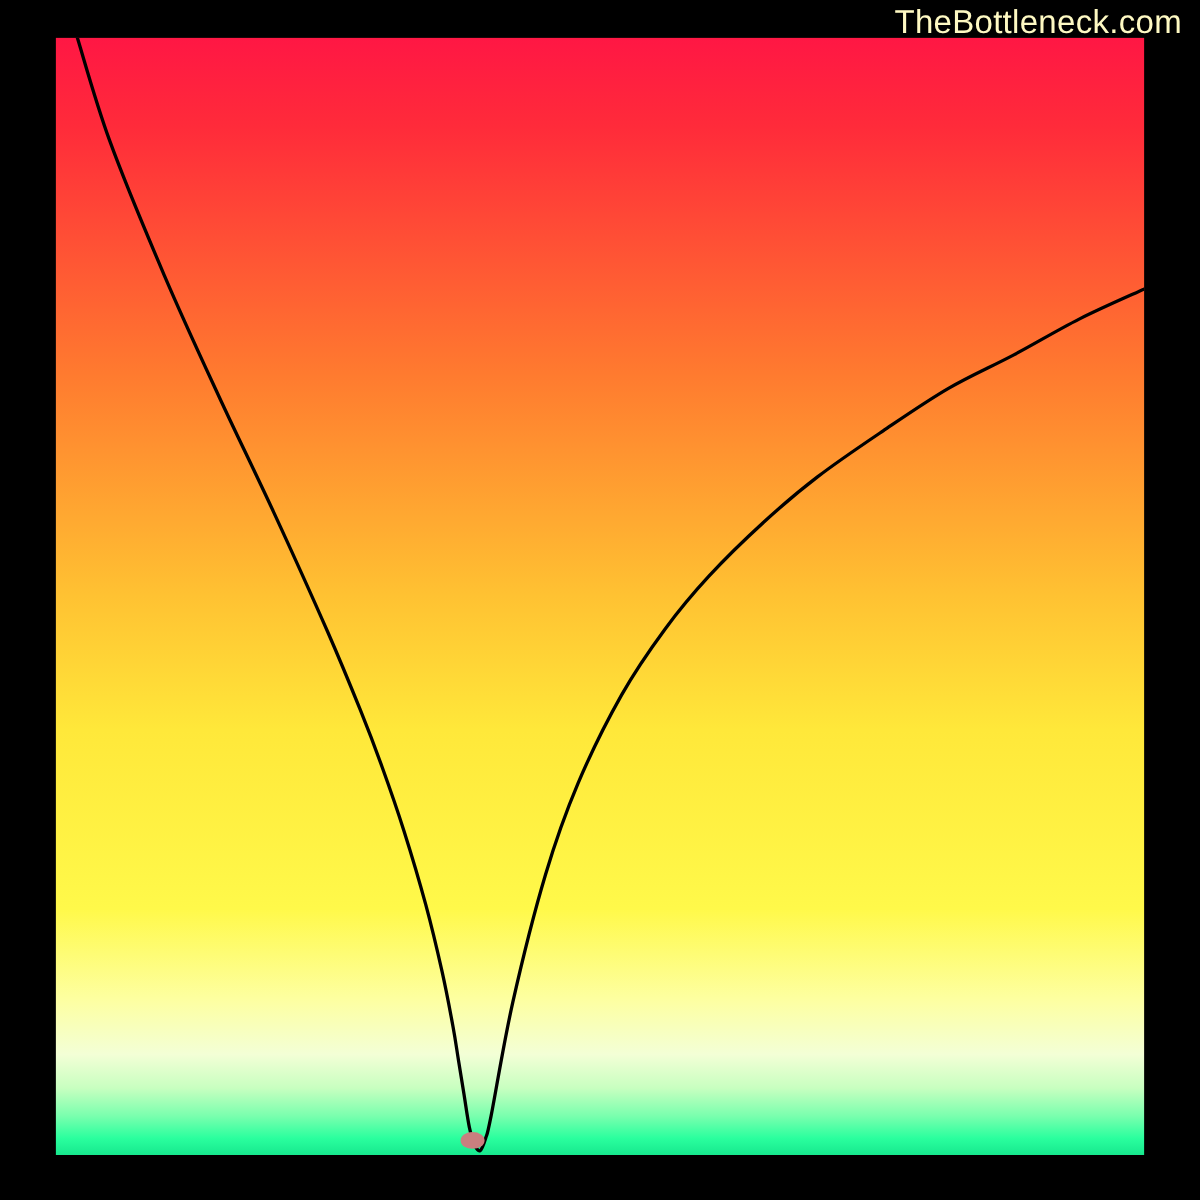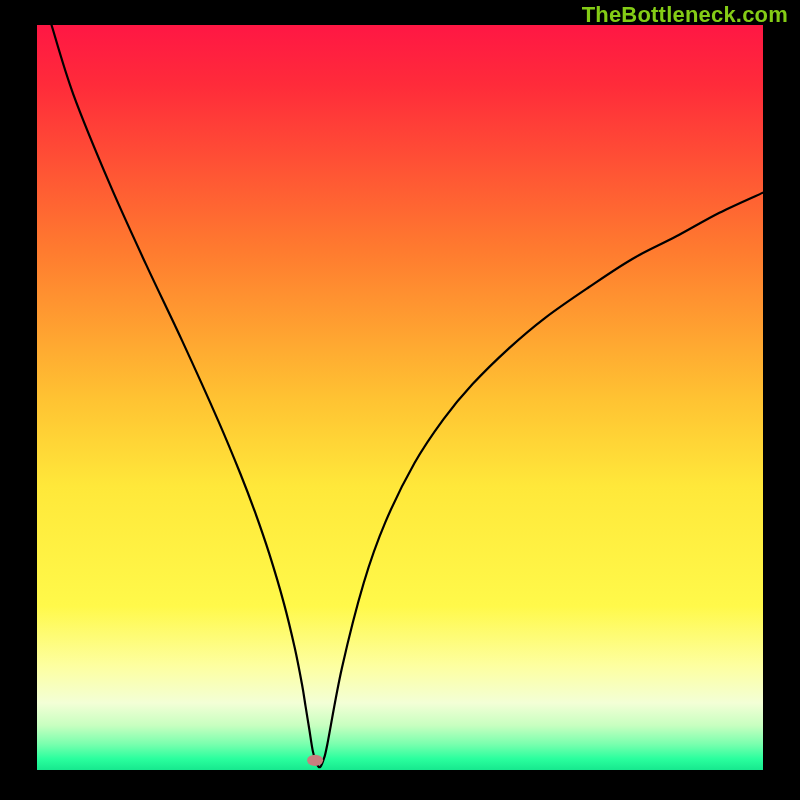--- a/index.html
+++ b/index.html
@@ -24,23 +24,23 @@
     left: 37px;
     top: 25px;
     width: 726px;
     height: 745px;
     overflow: hidden;
   }
   .watermark {
     position: absolute;
     top: 2px;
     right: 12px;
-    color: #84cc16;
+    color: #fef9c3;
     font-size: 22px;
-    font-weight: 700;
+    font-weight: 400;
     letter-spacing: 0.2px;
     z-index: 10;
   }
   svg { display: block; }
 </style>
 </head>
 <body>
 
 <div class="frame">
   <div class="watermark">TheBottleneck.com</div>

